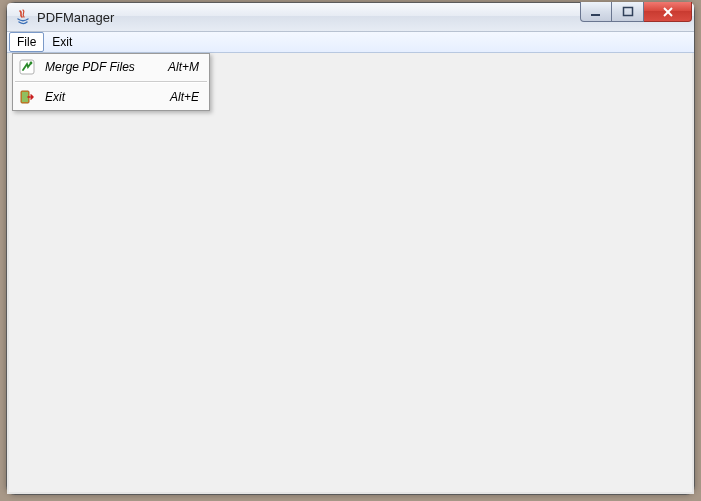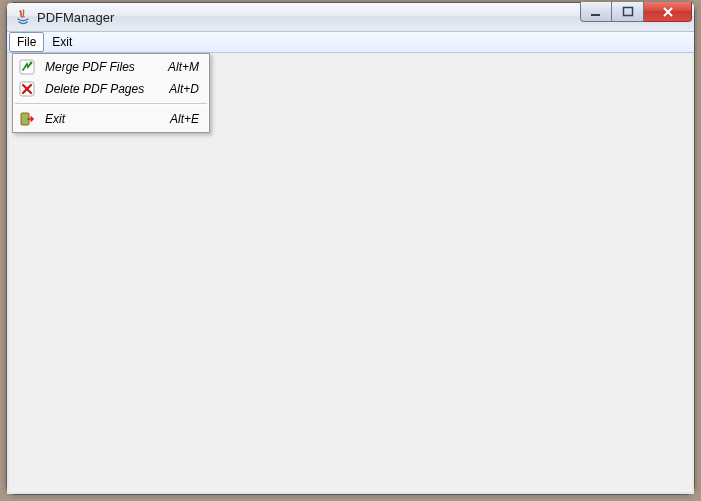--- a/index.html
+++ b/index.html
@@ -185,31 +185,20 @@
           <svg width="16" height="16" viewBox="0 0 16 16">
             <rect x="1" y="1" width="14" height="14" rx="2" fill="#fff" stroke="#b0b0b0"></rect>
             <path d="M4 11 L8 5 L9 8 L12 4" fill="none" stroke="#2a8a2a" stroke-width="1.8" stroke-linecap="round"></path>
             <circle cx="12" cy="4" r="1.4" fill="#2a8a2a"></circle>
           </svg>
         </span>
         <span class="dd-label">Merge PDF Files</span>
         <span class="dd-accel">Alt+M</span>
       </div>
 
-      <div class="dd-row">
-        <span class="dd-icon">
-          <svg width="16" height="16" viewBox="0 0 16 16">
-            <rect x="1" y="1" width="14" height="14" rx="2" fill="#fff" stroke="#b0b0b0"></rect>
-            <line x1="4" y1="4" x2="12" y2="12" stroke="#c81e1e" stroke-width="2.4" stroke-linecap="round"></line>
-            <line x1="12" y1="4" x2="4" y2="12" stroke="#c81e1e" stroke-width="2.4" stroke-linecap="round"></line>
-          </svg>
-        </span>
-        <span class="dd-label">Delete PDF Pages</span>
-        <span class="dd-accel">Alt+D</span>
-      </div>
 
       <div class="dd-sep"></div>
 
       <div class="dd-row">
         <span class="dd-icon">
           <svg width="16" height="16" viewBox="0 0 16 16">
             <rect x="2" y="2" width="8" height="12" rx="1" fill="#d88a2e" stroke="#a0641a"></rect>
             <rect x="3" y="3" width="6" height="10" fill="#8fbf5f"></rect>
             <path d="M9 8 L14 8 M12 6 L14 8 L12 10" fill="none" stroke="#c81e1e" stroke-width="1.6" stroke-linecap="round" stroke-linejoin="round"></path>
           </svg>

